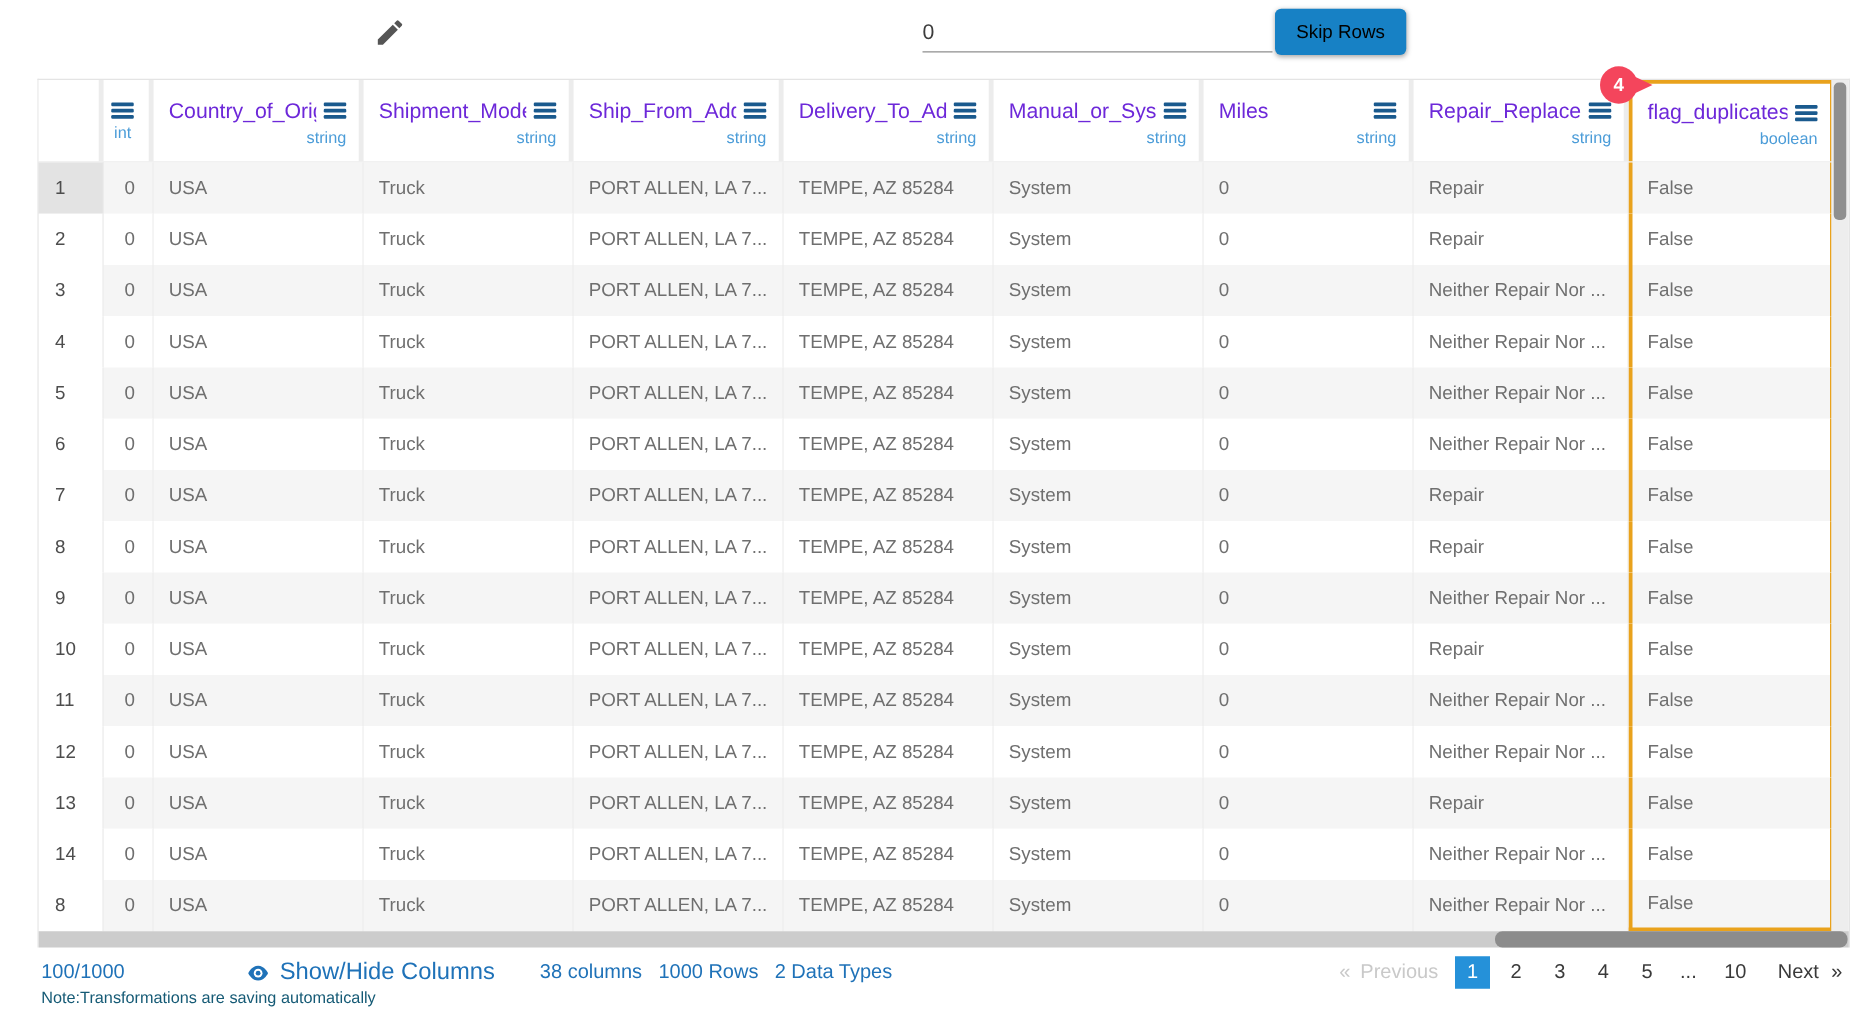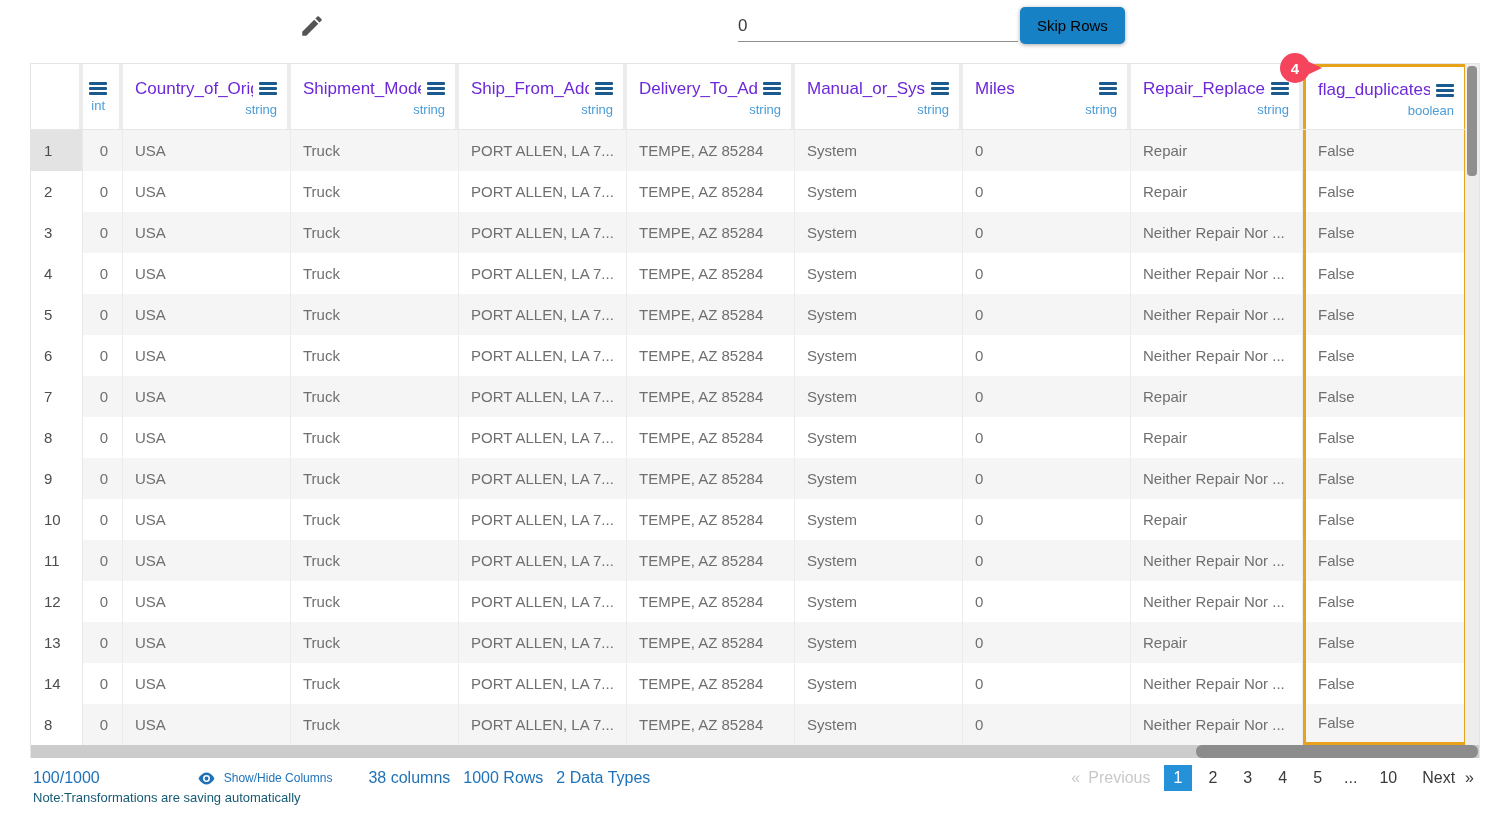--- a/index.html
+++ b/index.html
@@ -71,21 +71,21 @@
     background: #8f8f8f; border-radius: 4px; }
   .h-track { position: absolute; left: 0; bottom: 0; width: 100%; height: 13px; background: #cccccc; }
   .h-thumb { position: absolute; left: 1165px; top: 0; width: 282px; height: 13px;
     background: #8c8c8c; border-radius: 6px; }
 
   
   .footer { position: absolute; left: 30px; top: 763px; width: 1450px; height: 30px;
     display: flex; align-items: center; font-size: 16px; color: #1f72b8; }
   .shown-count { margin-left: 3px; }
   .showhide { display: flex; align-items: center; margin-left: 97px; cursor: pointer; border: none;
-    background: transparent; color: #1f72b8; font-family: "Liberation Sans", sans-serif; font-size: 12px; }
+    background: transparent; color: #1f72b8; font-family: "Liberation Sans", sans-serif; font-size: 19px; }
   .showhide svg { margin-right: 8px; }
   .count { margin-left: 13px; }
   .count.first { margin-left: 36px; }
 
   .pagination { margin-left: auto; display: flex; align-items: center; font-size: 16px; color: #3a3a3a; }
   .pg-arrow-prev, .pg-prev { color: #c9c9c9; }
   .pg-arrow-prev { padding: 0 6px; }
   .pg-prev { padding: 0 10px 0 2px; cursor: default; }
   .pages { display: flex; align-items: center; }
   .page { padding: 4px 10px; margin: 0 3px; cursor: pointer; color: #3a3a3a; }

